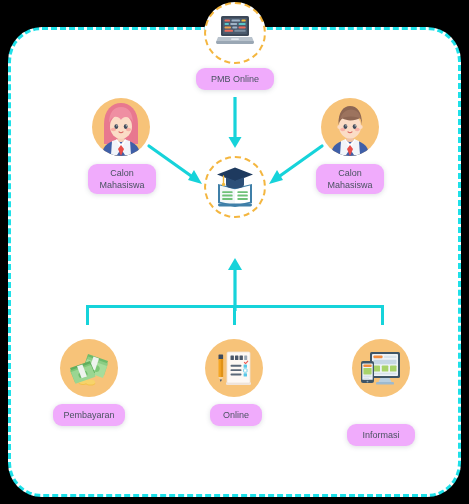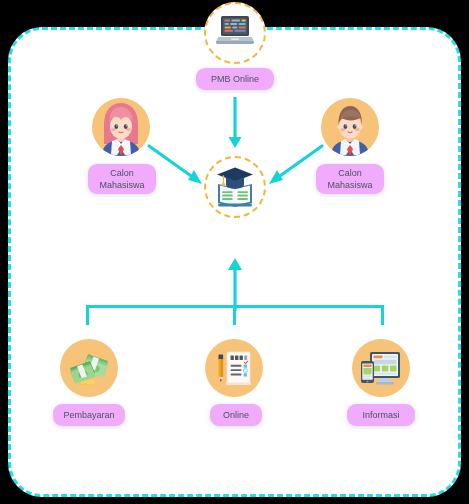--- a/index.html
+++ b/index.html
@@ -318,15 +318,15 @@
 
       <rect x="9" y="22" width="13" height="22" rx="2" fill="#3f5566"></rect>
       <rect x="10.3" y="24.6" width="10.4" height="16.2" rx="0.6" fill="#eef3f7"></rect>
       <rect x="11.4" y="25.6" width="8.2" height="2.3" rx="0.6" fill="#f08a3c"></rect>
       <rect x="11.4" y="29" width="8.2" height="6.4" rx="0.6" fill="#a8d36a"></rect>
       <rect x="11.4" y="36.6" width="8.2" height="1.6" rx="0.6" fill="#d7e3ec"></rect>
       <rect x="11.4" y="38.8" width="5.6" height="1.6" rx="0.6" fill="#d7e3ec"></rect>
       <circle cx="15.5" cy="42.6" r="0.9" fill="#8fa5b5"></circle>
     </svg>
   </div>
-  <div class="pill" style="left:347px; top:404px; width:68px; height:22px;">Informasi</div>
+  <div class="pill" style="left:347px; top:424px; width:68px; height:22px;">Informasi</div>
 
 </div>
 
 </body></html>

